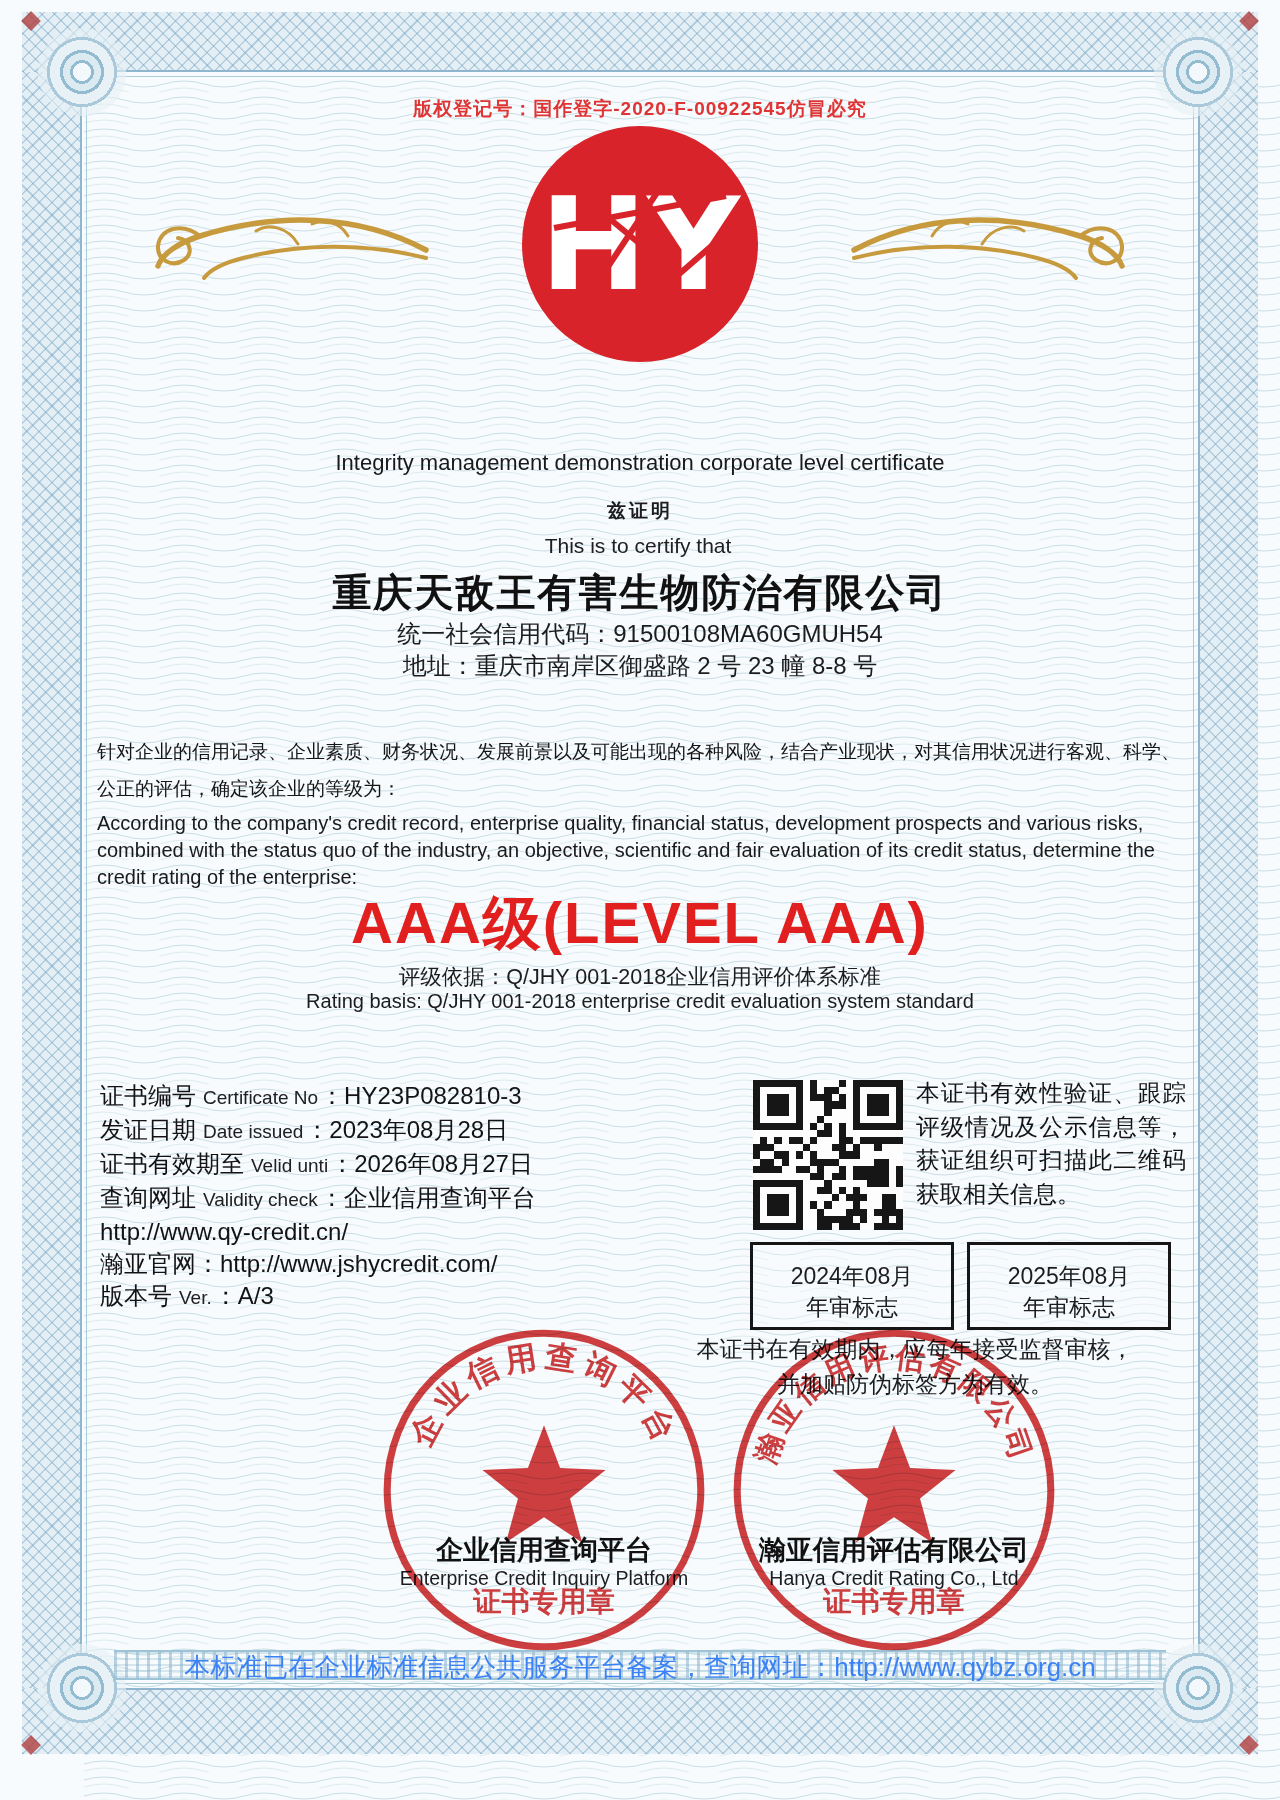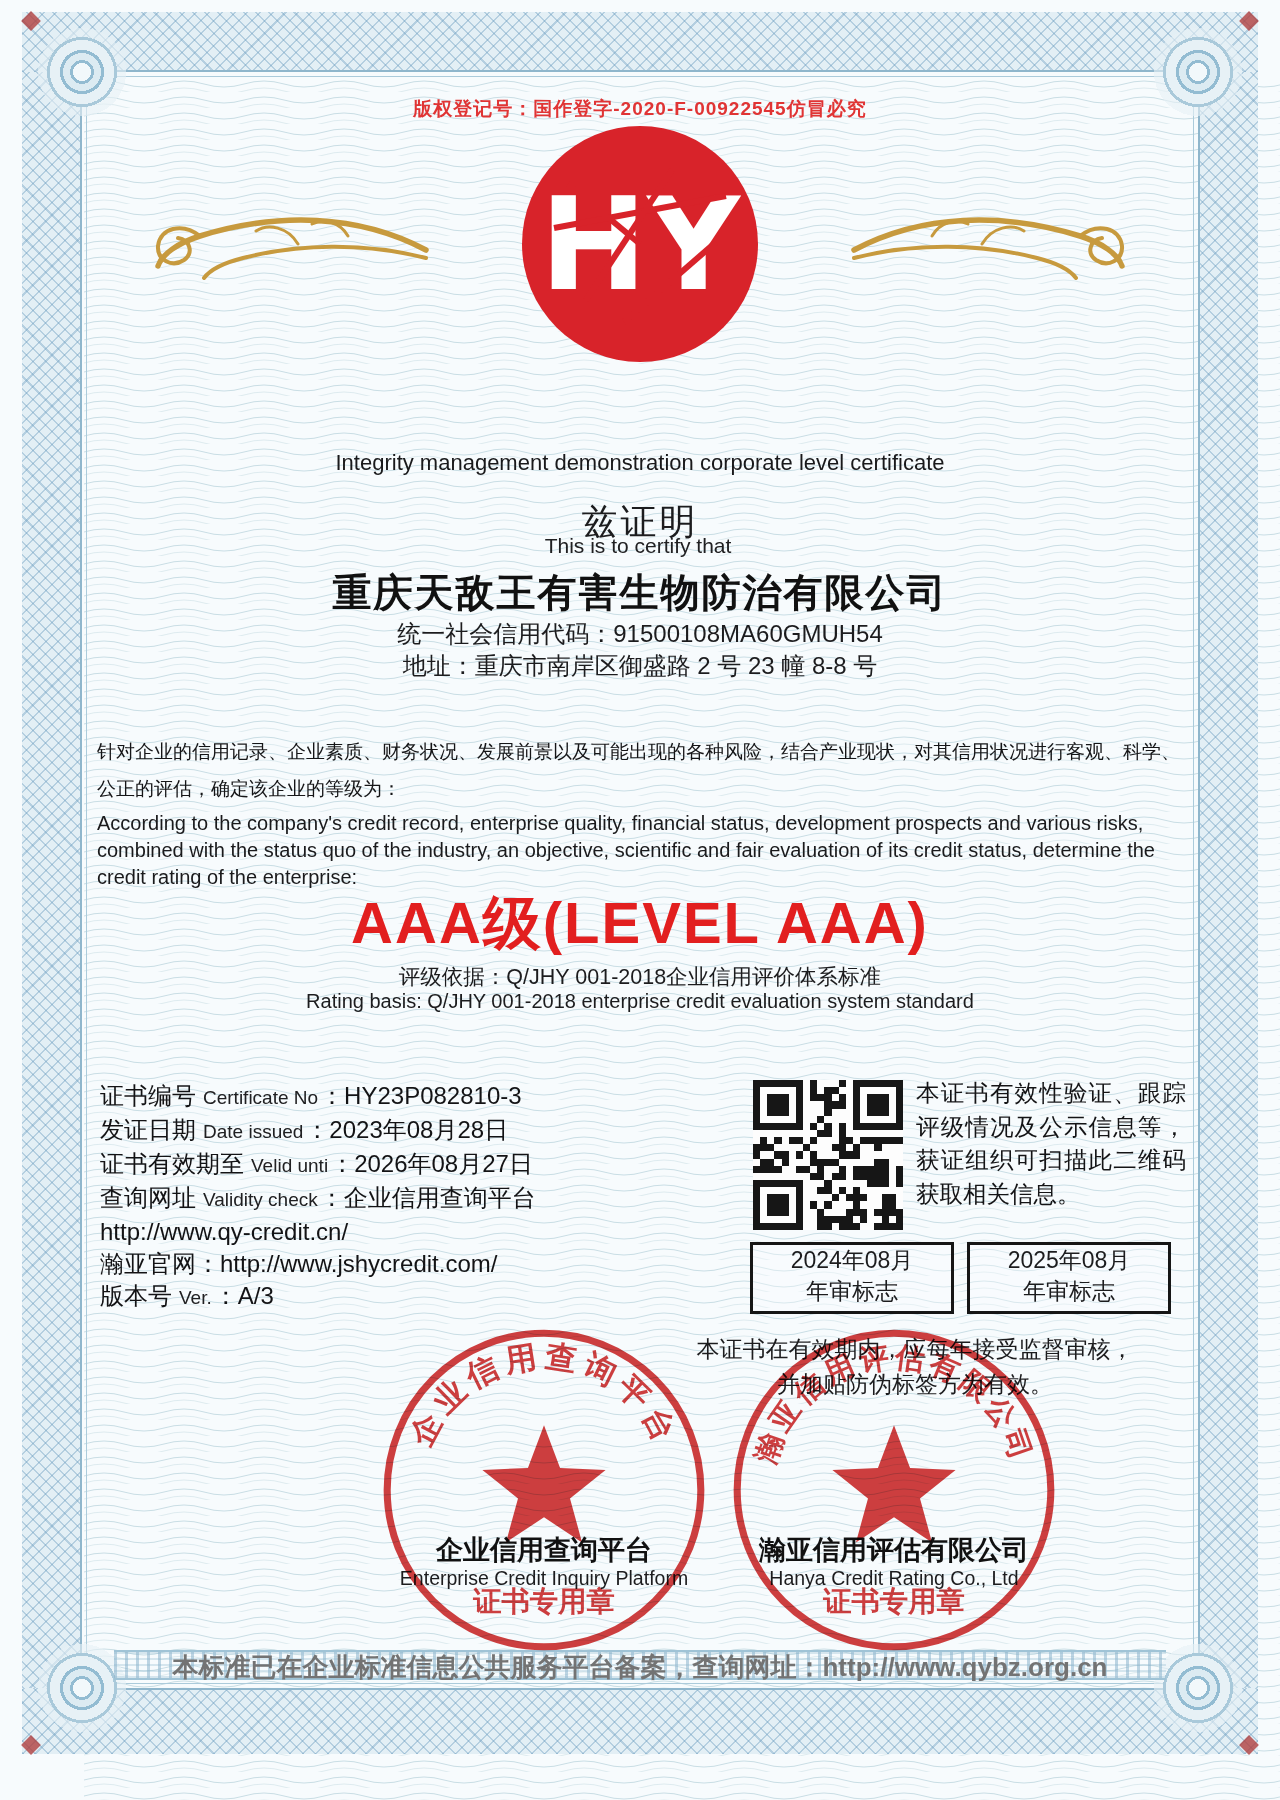--- a/index.html
+++ b/index.html
@@ -37,50 +37,50 @@
   
   .abs{position:absolute;z-index:2;}
   .copyright{top:96px;left:0;right:0;text-align:center;
     color:#e03434;font-size:19px;font-weight:600;letter-spacing:1px;}
   .logo{top:124px;left:520px;width:240px;height:240px;z-index:3;}
   .flourish{top:198px;width:282px;height:100px;}
   .flourish.fl{left:148px;} .flourish.fr{left:850px;transform:scaleX(-1);}
   .title{top:372px;left:0;right:0;text-align:center;font-size:48px;font-weight:700;
     letter-spacing:7px;color:#141416;}
   .subtitle{top:450px;left:0;right:0;text-align:center;font-size:22px;font-weight:500;color:#19191b;}
-  .certify-zh{top:498px;left:0;right:0;text-align:center;font-size:36px;font-weight:400;letter-spacing:3px;}
+  .certify-zh{top:498px;left:0;right:0;text-align:center;font-size:19px;font-weight:700;letter-spacing:3px;}
   .certify-en{top:534px;left:0;right:4px;text-align:center;font-size:21px;color:#202022;}
   .company{top:566px;left:0;right:0;text-align:center;font-size:39px;font-weight:800;letter-spacing:2px;color:#111;}
   .code{top:618px;left:0;right:0;text-align:center;font-size:24px;font-weight:500;}
   .address{top:650px;left:0;right:0;text-align:center;font-size:24px;font-weight:500;}
   .intro{top:733px;left:97px;width:1086px;}
   .intro-zh{font-size:19px;line-height:37px;font-weight:400;color:#151517;}
   .intro-en{margin-top:3px;font-size:20px;line-height:27px;color:#1a1a1c;}
   .level{top:890px;left:0;right:0;text-align:center;font-size:58px;line-height:66px;
     font-weight:800;color:#e21f1f;letter-spacing:2px;}
   .rating-zh{top:962px;left:0;right:0;text-align:center;font-size:21.5px;font-weight:500;}
   .rating-en{top:990px;left:0;right:0;text-align:center;font-size:20px;}
   .details{top:1080px;left:100px;}
   .detail-line{font-size:24px;line-height:32px;white-space:nowrap;font-weight:500;color:#131315;}
   .d-en{font-size:19px;margin:0 2px 0 7px;color:#202022;font-weight:400;}
   .qr{top:1080px;left:753px;width:150px;height:150px;background:#fdfdfd;padding:0;}
   .qr svg{width:100%;height:100%;display:block;}
   .qr-note{top:1077px;left:916px;width:270px;font-size:23.5px;line-height:33.5px;
     font-weight:500;color:#141416;text-align:justify;}
   .boxes{top:1242px;left:750px;display:flex;gap:13px;}
   .rev-box{width:198px;height:66px;border:3px solid #161616;text-align:center;
-    font-size:23px;line-height:31px;padding-top:0;font-weight:500;background:rgba(250,253,255,.35);}
+    font-size:23px;line-height:31px;padding-top:16px;font-weight:500;background:rgba(250,253,255,.35);}
   .sup-note{top:1332px;left:660px;width:510px;text-align:center;font-size:23px;line-height:35px;font-weight:500;}
   .org{width:380px;text-align:center;top:1535px;}
   .org.left{left:354px;} .org.right{left:704px;}
   .org-zh{font-size:27px;font-weight:700;line-height:31px;color:#111;}
   .org-en{font-size:19.5px;line-height:24px;color:#1c1c1e;}
   .seal{top:1318px;width:344px;height:344px;z-index:3;opacity:.9;mix-blend-mode:multiply;}
   .seal.left{left:372px;} .seal.right{left:722px;}
-  .footer-note{top:1650px;left:0;right:0;text-align:center;font-size:26px;font-weight:700;color:#737373;}
+  .footer-note{top:1650px;left:0;right:0;text-align:center;font-size:26px;font-weight:400;color:#3b82f6;}
 </style>
 </head>
 <body>
 
 <div class="certificate">
 
   <svg class="waves" width="100%" height="100%" preserveAspectRatio="none">
     <defs>
       <pattern id="wav" width="160" height="16" patternUnits="userSpaceOnUse">
         <path d="M0 8 Q20 2 40 8 T80 8 T120 8 T160 8" fill="none" stroke="#a2c5cf" stroke-width="1" opacity="0.55"></path>

